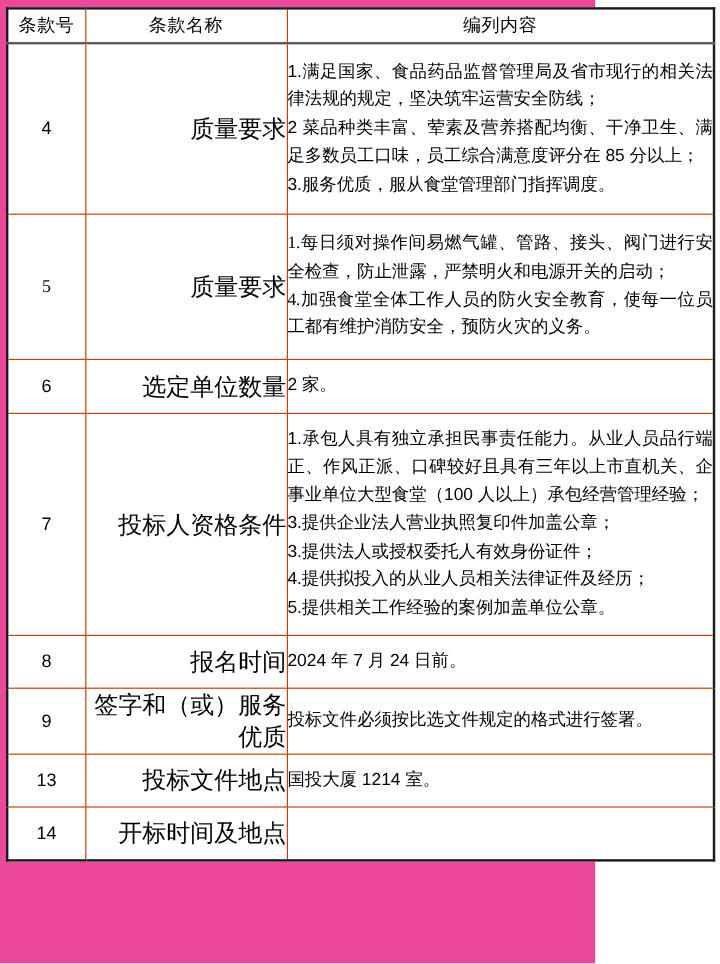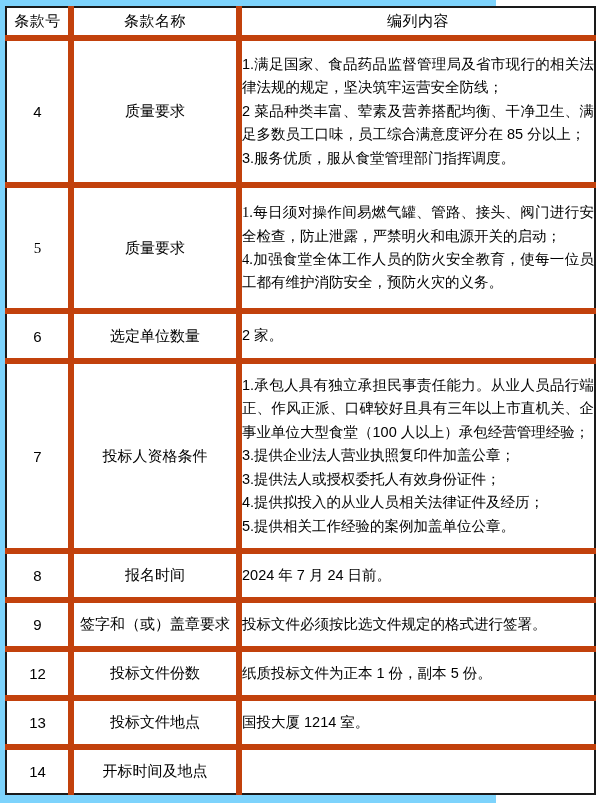--- a/index.html
+++ b/index.html
@@ -11,34 +11,34 @@
     width: 600px;
     height: 803px;
     font-family: "Liberation Sans", "DejaVu Sans", sans-serif;
     color: #000000;
     overflow: hidden;
   }
   #sheet {
     position: relative;
     width: 496px;
     height: 803px;
-    background: #7dd3fc;
+    background: #ec4899;
   }
   table.doc-table {
     position: absolute;
     left: 5px;
     top: 6px;
     width: 589px;
     border-collapse: collapse;
     table-layout: fixed;
     background: #ffffff;
   }
   table.doc-table td,
   table.doc-table th {
-    border: 6px solid #c2410c;
+    border: 1px solid #c2410c;
     padding: 0;
     vertical-align: middle;
     font-weight: normal;
   }
   
   table.doc-table {
     border: 2px solid #1a1a1a;
   }
   table.doc-table tr.header-row th {
     border-top: 2px solid #1a1a1a;
@@ -64,22 +64,22 @@
     font-size: 15px;
     font-weight: bold;
     text-align: center;
     letter-spacing: 0.5px;
   }
   td.c-num {
     text-align: center;
     font-size: 15px;
   }
   td.c-name {
-    text-align: center;
-    font-size: 15px;
+    text-align: right;
+    font-size: 20px;
     padding: 0 4px;
   }
   td.c-content {
     text-align: left;
     font-size: 14.5px;
     padding: 3px 7px 4px 7px;
     line-height: 1.62;
     vertical-align: top;
   }
   td.c-content.single-line {
@@ -161,35 +161,28 @@
       <tr class="r-med">
         <td class="c-num">8</td>
         <td class="c-name">报名时间</td>
         <td class="c-content single-line">
           <span class="content-line">2024 年 7 月 24 日前。</span>
         </td>
       </tr>
 
       <tr class="r-med">
         <td class="c-num">9</td>
-        <td class="c-name">签字和（或）盖章要求</td>
+        <td class="c-name">签字和（或）服务优质</td>
         <td class="c-content single-line">
           <span class="content-line">投标文件必须按比选文件规定的格式进行签署。</span>
         </td>
       </tr>
 
 
 
-      <tr class="r-med">
-        <td class="c-num">12</td>
-        <td class="c-name">投标文件份数</td>
-        <td class="c-content single-line">
-          <span class="content-line">纸质投标文件为正本 1 份，副本 5 份。</span>
-        </td>
-      </tr>
 
       <tr class="r-med">
         <td class="c-num">13</td>
         <td class="c-name">投标文件地点</td>
         <td class="c-content single-line">
           <span class="content-line">国投大厦 1214 室。</span>
         </td>
       </tr>
 
       <tr class="r-med last-row">

